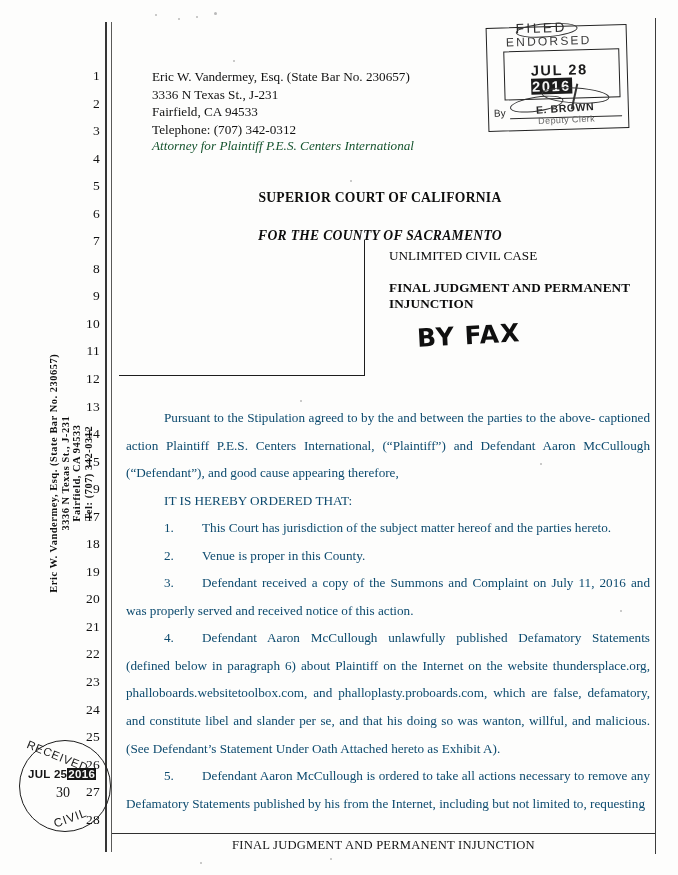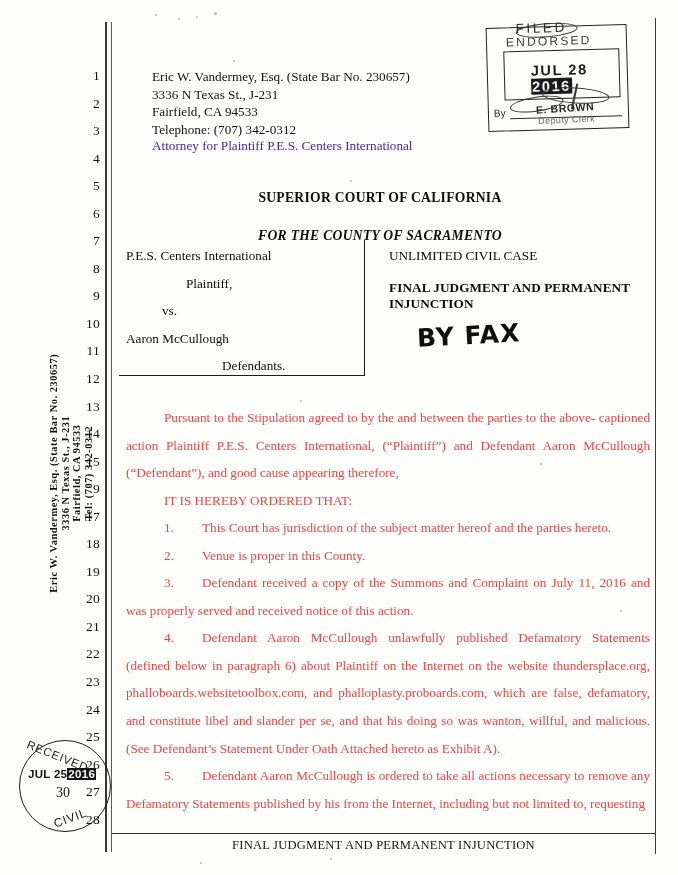--- a/index.html
+++ b/index.html
@@ -74,21 +74,22 @@
     top: 68px;
     font-size: 13.2px;
     line-height: 17.6px;
     color: #111;
   }
   #attorney-for {
     position: absolute;
     left: 152px;
     top: 138px;
     font-size: 13.2px;
-    color: #4c1d95;
+    color: #14532d;
+    font-style: italic;
   }
 
   
   #filed-stamp {
     position: absolute;
     left: 487px;
     top: 26px;
     width: 141px;
     height: 104px;
     transform: rotate(-1.6deg);
@@ -265,21 +266,21 @@
   }
 
   
   #body-text {
     position: absolute;
     left: 126px;
     top: 404px;
     width: 524px;
     font-size: 13.2px;
     line-height: 27.55px;
-    color: #ef4444;
+    color: #0c4a6e;
   }
   #body-text p {
     margin: 0;
     text-align: justify;
     text-indent: 0;
   }
   #body-text p.first-indent { text-indent: 38px; }
   #body-text p.numbered {
     text-indent: 0;
     padding-left: 0;
@@ -452,27 +453,20 @@
     <div class="scribble sc3"></div>
     <div class="sc4"></div>
   </div>
 
   <div class="court-heading" id="court-line1">SUPERIOR COURT OF CALIFORNIA</div>
   <div class="court-heading" id="court-line2">FOR THE COUNTY OF SACRAMENTO</div>
 
   <div id="caption-divider"></div>
   <div id="caption-bottom"></div>
 
-  <div id="caption-left">
-    <div>P.E.S. Centers International</div>
-    <div class="indent1">Plaintiff,</div>
-    <div class="indent2">vs.</div>
-    <div>Aaron McCullough</div>
-    <div class="indent3">Defendants.</div>
-  </div>
 
   <div id="caption-right">
     <div>UNLIMITED CIVIL CASE</div>
     <div id="doc-title">FINAL JUDGMENT AND PERMANENT INJUNCTION</div>
     <div><span id="by-fax">BY FAX</span></div>
   </div>
 
   <div id="body-text">
     <p class="first-indent">Pursuant to the Stipulation agreed to by the and between the parties to the above- captioned action Plaintiff P.E.S. Centers International, (“Plaintiff”) and Defendant Aaron McCullough (“Defendant”), and good cause appearing therefore,</p>
     <p class="first-indent">IT IS HEREBY ORDERED THAT:</p>

